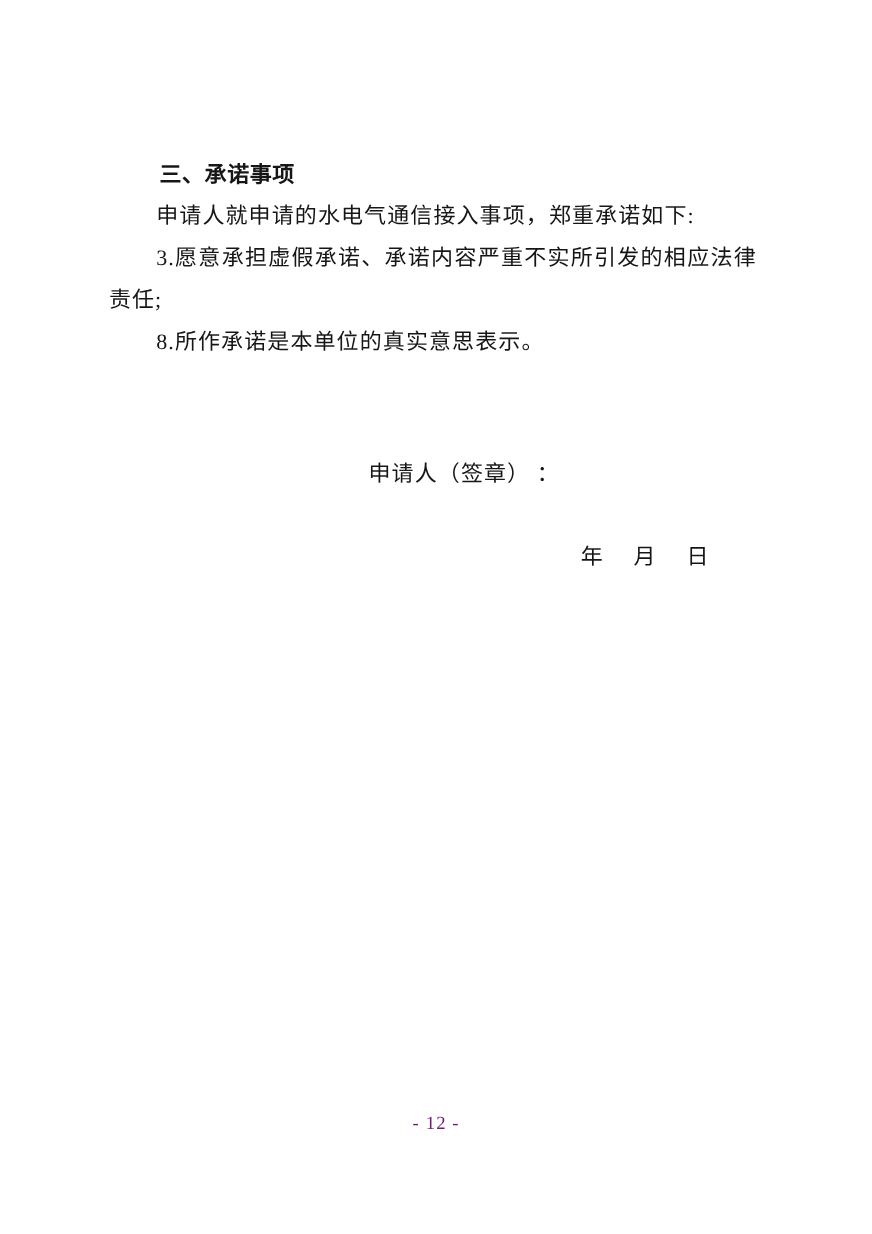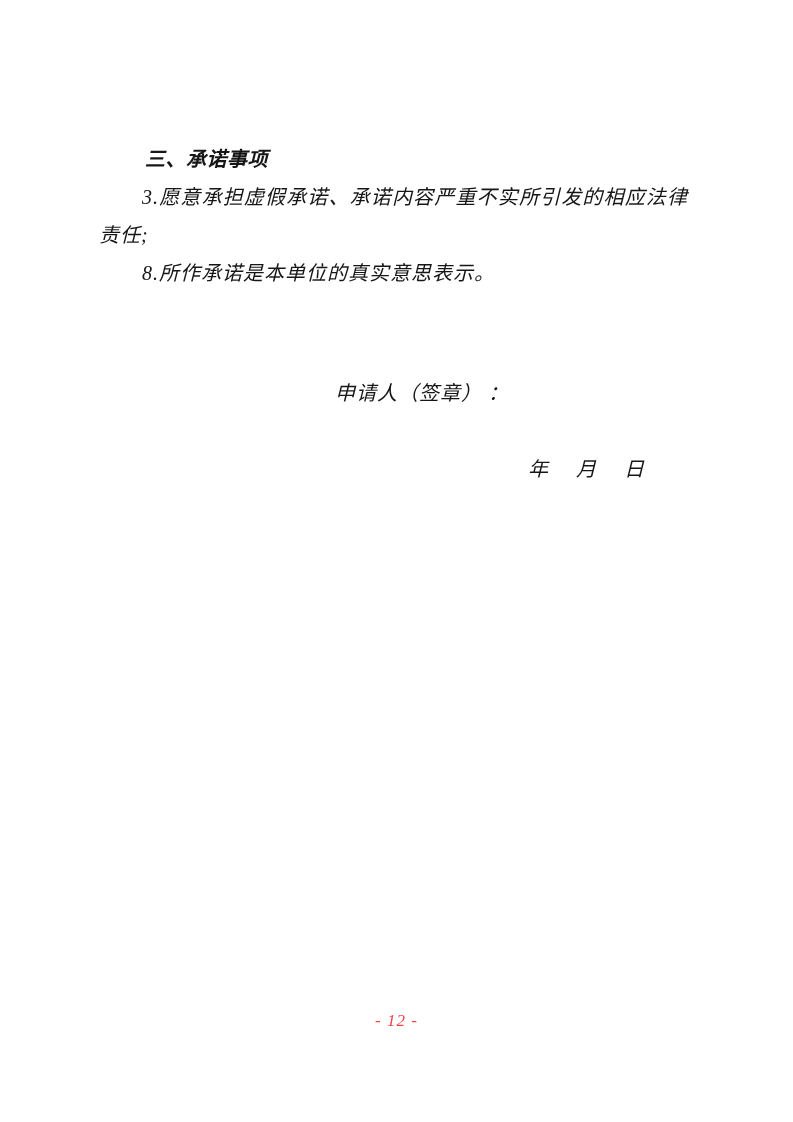--- a/index.html
+++ b/index.html
@@ -10,21 +10,20 @@
   }
   .page {
     position: relative;
     width: 793px;
     height: 1122px;
     margin: 0 auto;
     background: #ffffff;
     overflow: hidden;
     font-family: "Liberation Serif", "DejaVu Serif", serif;
     color: #161616;
-    font-style: italic;
   }
   .content {
     position: absolute;
     top: 0;
     left: 0;
     width: 100%;
     box-sizing: border-box;
     padding: 140px 105px 0 99px;
   }
   .content p {
@@ -57,28 +56,29 @@
   }
   .page-number {
     position: absolute;
     top: 1011px;
     left: 0;
     width: 100%;
     text-align: center;
     font-size: 17px;
     line-height: 20px;
     letter-spacing: 1px;
-    color: #ef4444;
+    color: #701a75;
   }
 </style>
 </head>
 <body>
 
 <div class="page">
   <div class="content">
     <p class="heading">三、承诺事项</p>
+    <p class="indent">申请人就申请的水电气通信接入事项，郑重承诺如下:</p>
     <p class="indent">3.愿意承担虚假承诺、承诺内容严重不实所引发的相应法律责任;</p>
     <p class="indent">8.所作承诺是本单位的真实意思表示。</p>
     <p class="sig-row">申请人（签章） ：</p>
     <p class="date-row">年　 月　 日</p>
   </div>
   <div class="page-number">- 12 -</div>
 </div>
 
 </body></html>

